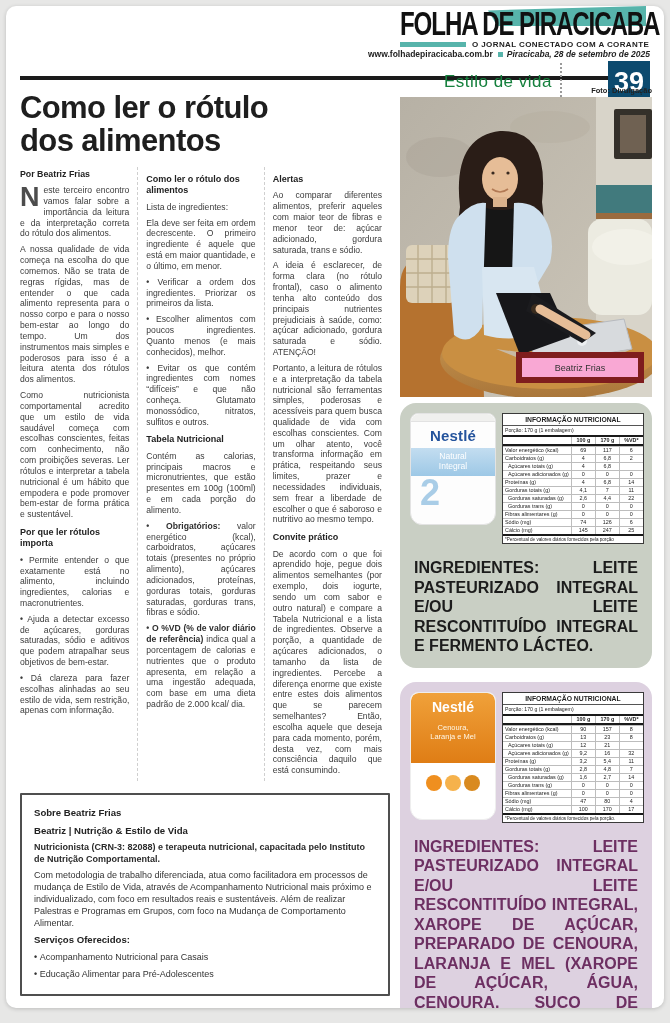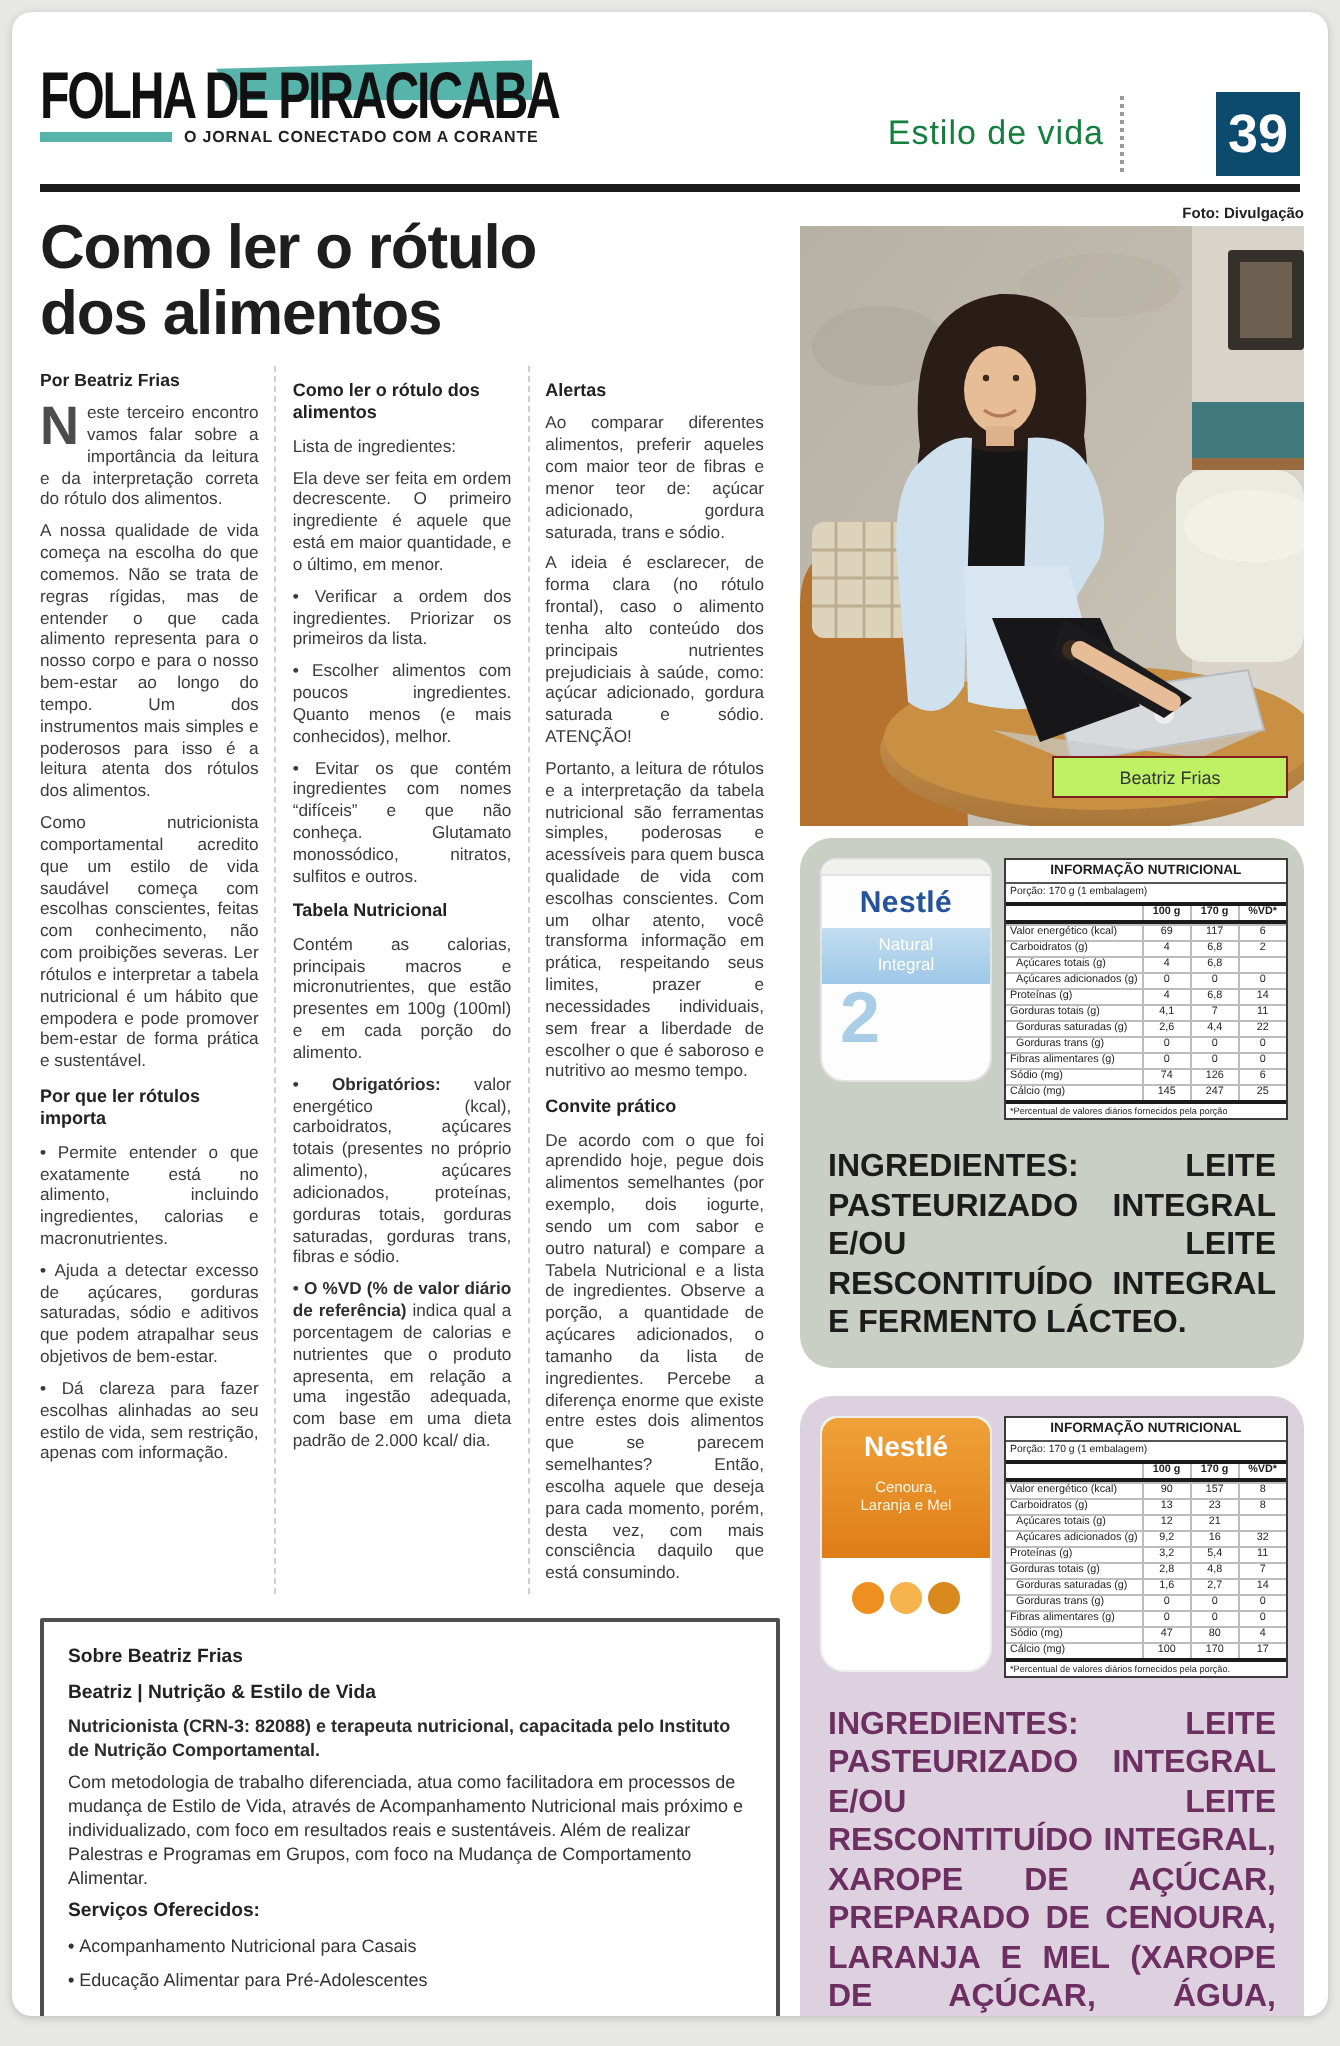--- a/index.html
+++ b/index.html
@@ -1,21 +1,21 @@
 <!DOCTYPE html>
 <html><head>
 <meta charset="utf-8">
 <style>
   html,body{margin:0;padding:0;width:670px;height:1023px;overflow:hidden;background:#e7e7e6;
     font-family:"Liberation Sans", sans-serif;-webkit-font-smoothing:antialiased;}
   .sheet{position:absolute;left:6px;top:6px;width:658px;height:1002px;background:#ffffff;
     border-radius:10px;box-shadow:0 1px 4px rgba(0,0,0,.18);overflow:hidden;}
 
   
-  header{display:flex;justify-content:space-between;align-items:flex-end;padding:16px 14px 0 14px;height:66px;}
+  header{display:flex;justify-content:space-between;align-items:flex-end;padding:0 14px 0 14px;height:66px;flex-direction:column;}
   .logo-block{position:relative;width:250px;height:58px;}
   .logo-swoosh{position:absolute;left:88px;top:0;width:158px;height:20px;background:#57b4ab;
     clip-path:polygon(0 22%,100% 0,100% 100%,6% 100%);}
   .logo-title{position:relative;font-weight:700;font-size:33px;letter-spacing:-1.5px;color:#111;
     transform:scaleX(.73);transform-origin:left top;white-space:nowrap;line-height:36px;}
   .logo-sub{display:flex;align-items:center;margin-top:-2px;}
   .logo-bar{display:inline-block;width:66px;height:5px;background:#57b4ab;margin-right:6px;}
   .logo-tagline{font-size:8px;font-weight:700;letter-spacing:.4px;color:#222;}
   .head-right{display:flex;flex-direction:column;align-items:flex-end;}
   .head-meta{font-size:8.5px;color:#222;margin-bottom:2px;white-space:nowrap;}
@@ -51,22 +51,22 @@
   .bio{margin-top:12px;border:2px solid #4f4f4f;border-radius:1px;padding:7px 12px 10px 12px;
     font-size:9px;line-height:1.34;color:#333;text-align:left;}
   .bio .blk.h{font-size:9.6px;margin:5px 0 1px 0;}
   .bio .blk.hp{font-weight:700;color:#2b2b2b;margin:3px 0;}
   .bio .blk.p{margin:4px 0;}
   .bio .blk.li{margin:4.5px 0;}
 
   
   .photo-credit{font-size:7.5px;font-weight:700;color:#222;text-align:right;margin:2px 0 2px 0;}
   figure.photo{margin:0;position:relative;width:252px;height:300px;background:#c3bcb0;overflow:hidden;}
-  figcaption{position:absolute;right:8px;bottom:14px;width:116px;height:19px;background:#bef264;
-    border:1px solid #7f1d1d;font-size:9px;color:#333;display:flex;align-items:center;justify-content:center;}
+  figcaption{position:absolute;right:8px;bottom:14px;width:116px;height:19px;background:#f9a8d4;
+    border:6px solid #7f1d1d;font-size:9px;color:#333;display:flex;align-items:center;justify-content:center;}
 
   .card{border-radius:16px;padding:10px 10px 12px 10px;margin-top:6px;}
   .card1{background:#c9cfc4;}
   .card2{background:#ddd1e0;margin-top:14px;}
   .media{display:flex;gap:6px;align-items:flex-start;}
 
   .cup{position:relative;flex:0 0 auto;}
   .cup1{width:84px;height:110px;background:#fdfdfd;border:1px solid #e3e3e3;border-radius:8px 8px 12px 12px;overflow:hidden;}
   .cup1 .lid{height:7px;background:#f0f0ee;border-bottom:1px solid #e2e2e2;border-radius:8px 8px 0 0;}
   .brand{font-weight:700;text-align:center;}
@@ -109,20 +109,23 @@
   <header>
     <div class="logo-block">
       <div class="logo-swoosh"></div>
       <div class="logo-title">FOLHA DE PIRACICABA</div>
       <div class="logo-sub">
         <span class="logo-bar"></span>
         <span class="logo-tagline">O JORNAL CONECTADO COM A CORANTE</span>
       </div>
     </div>
     <div class="head-right">
+      <div class="head-meta">
+        <span class="site">www.folhadepiracicaba.com.br</span><span class="sq"></span><span class="date">Piracicaba, 28 de setembro de 2025</span>
+      </div>
       <div class="section-row">
         <div class="section-name">Estilo de vida</div>
         <div class="dotline"></div>
         <div class="pagenum">39</div>
       </div>
     </div>
   </header>
   <div class="head-rule"></div>
 
   <main>

